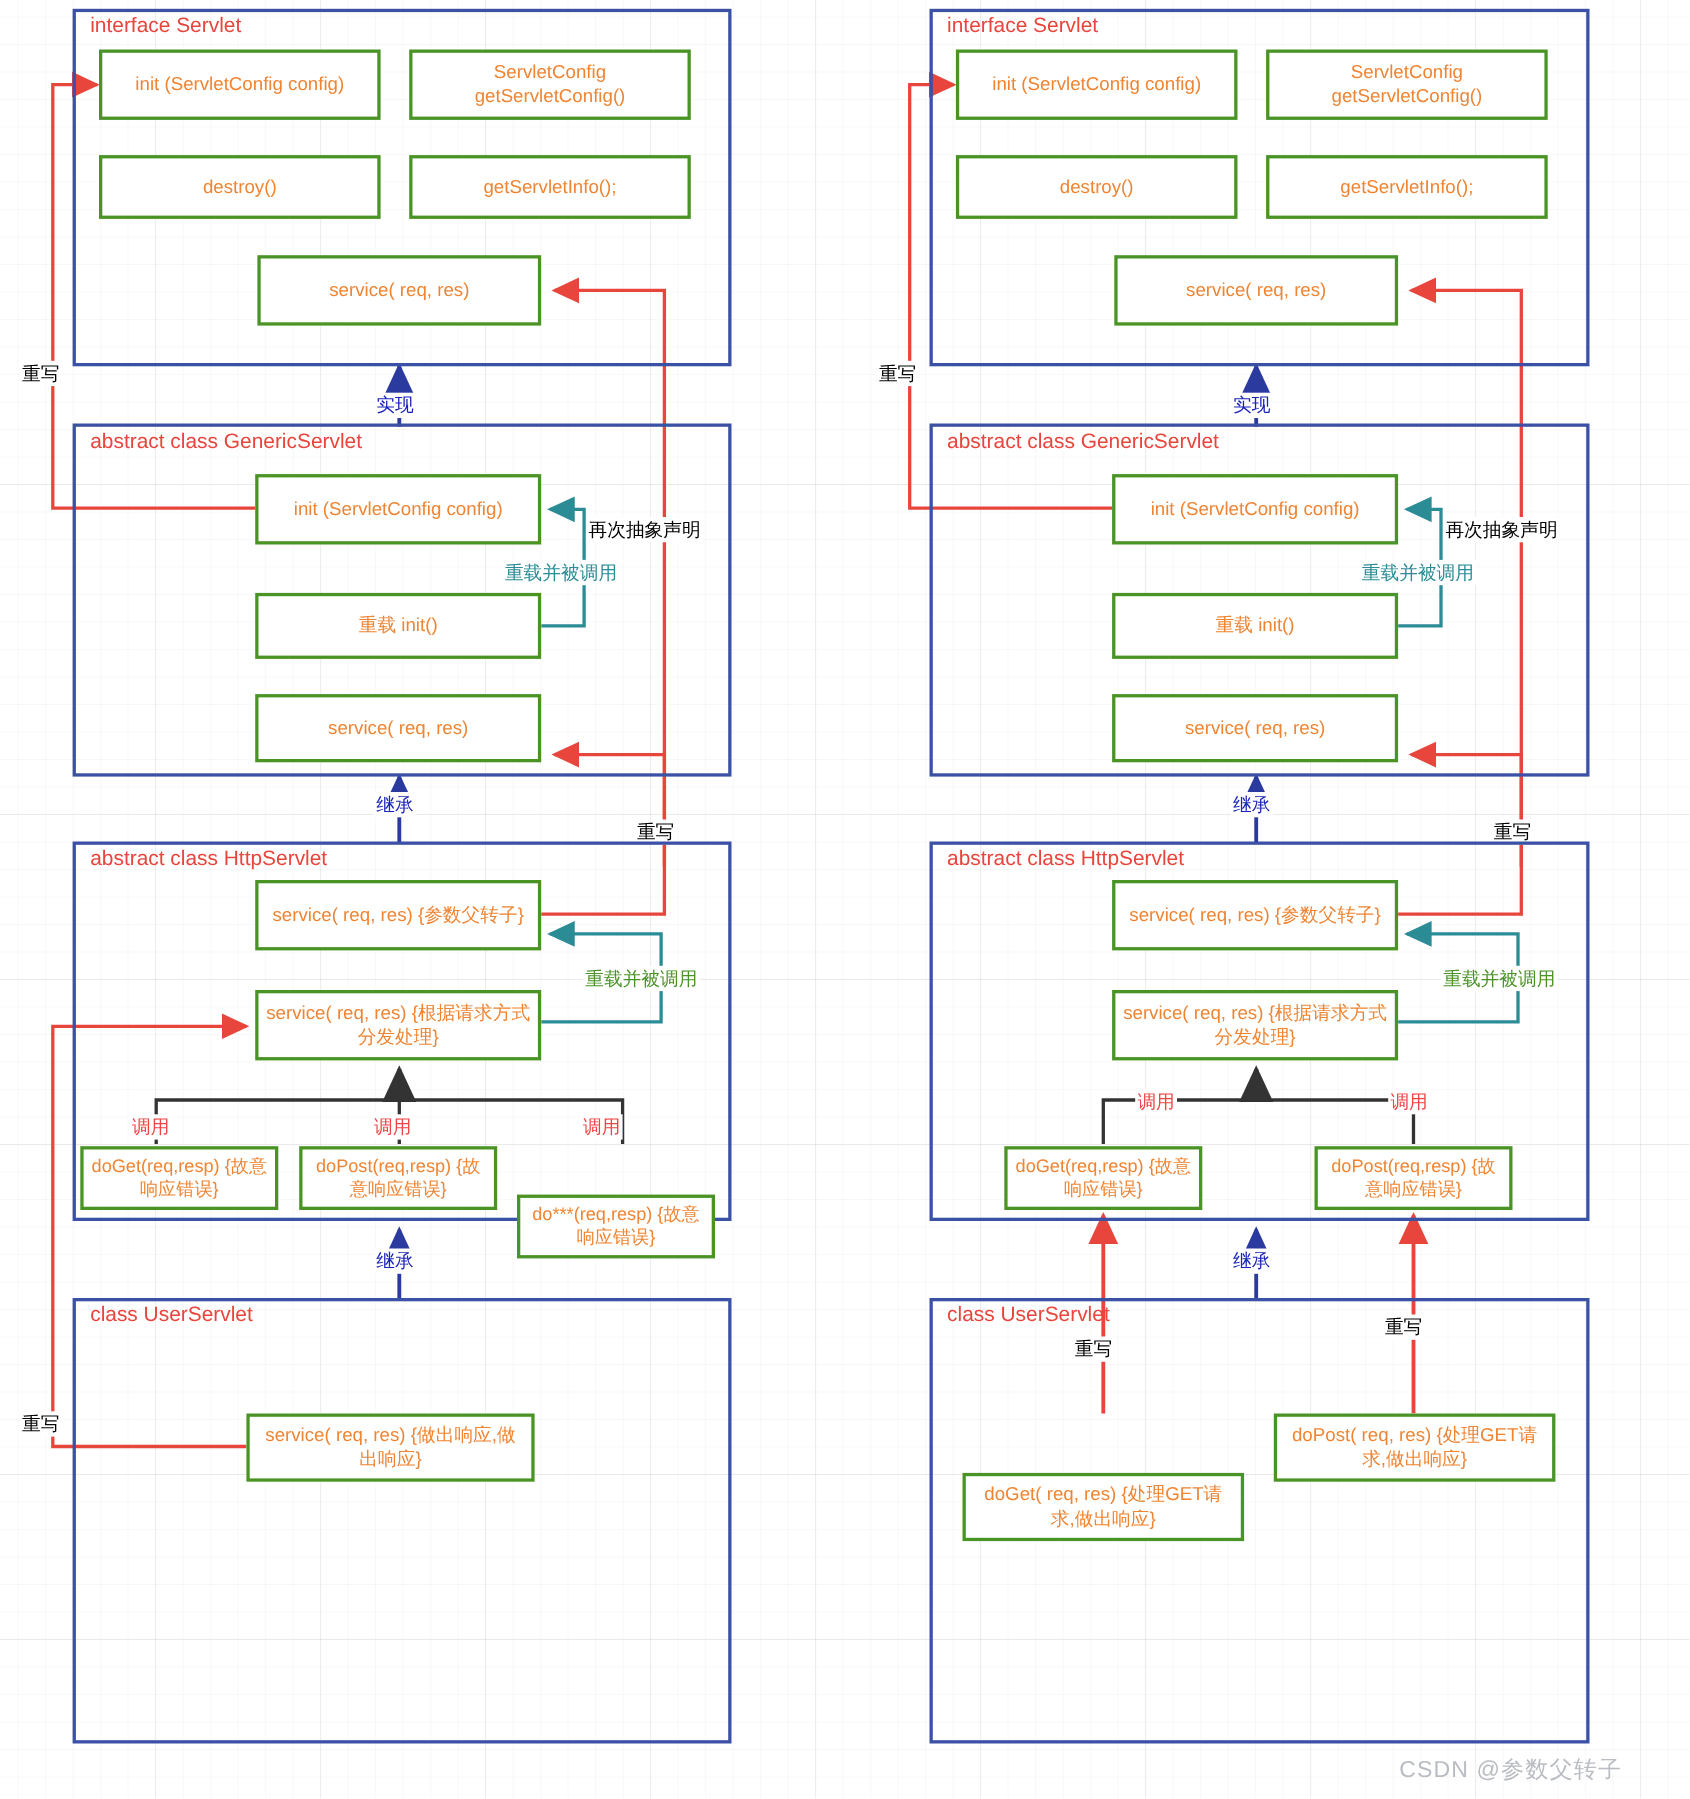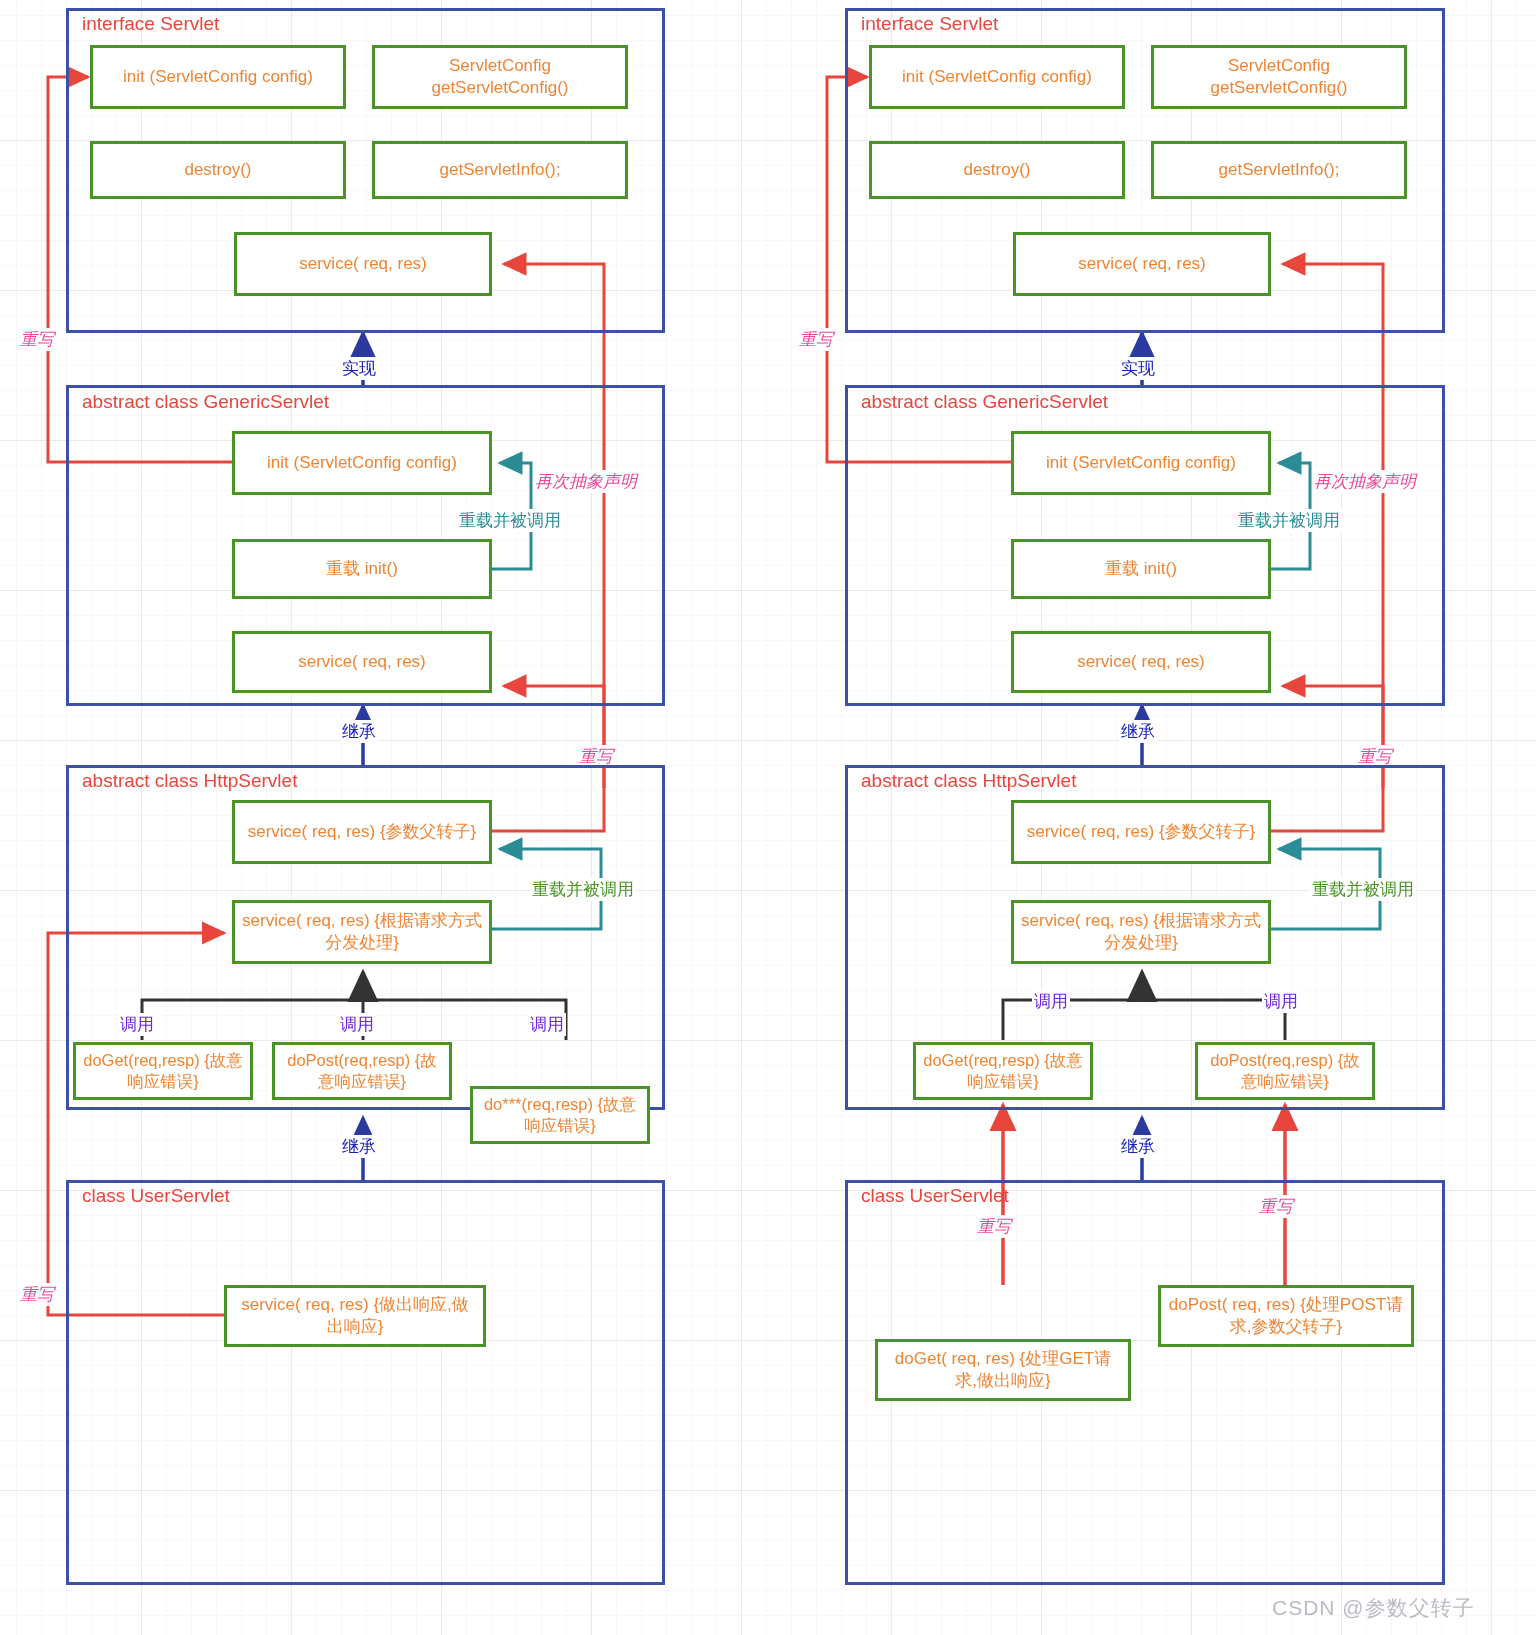--- a/index.html
+++ b/index.html
@@ -19,24 +19,24 @@
   .panel{position:absolute;border:3px solid #3b51a5;background:transparent;box-sizing:border-box;}
   .panel-title{position:absolute;color:#e8453c;font-size:19px;white-space:nowrap;}
   .mbox{
     position:absolute;border:3px solid #4a9426;background:#ffffff;box-sizing:border-box;
     color:#ef8432;font-size:17px;line-height:1.30;
     display:flex;align-items:center;justify-content:center;text-align:center;padding:2px 6px;
   }
   .mbox.small{font-size:16.5px;}
   .lbl{position:absolute;font-size:17px;white-space:nowrap;background:#fff;padding:0 2px;}
   .lbl-blue{color:#1a23b8;text-align:right;}
-  .lbl-red{color:#ec4899;font-style:italic;}
+  .lbl-red{color:#000000;}
   .lbl-teal{color:#2b8c96;}
   .lbl-green{color:#4a9426;}
-  .lbl-black{color:#6d28d9;text-align:right;}
+  .lbl-black{color:#ef4444;text-align:right;}
   .watermark{position:absolute;color:#b9bcc2;font-size:21px;white-space:nowrap;letter-spacing:1px;}
 </style>
 </head>
 <body>
 
 <svg id="svg-layer" viewBox="0 0 1536 1635">
   <defs>
     <marker id="ar-red" markerWidth="9" markerHeight="9" refX="7.5" refY="4.5" orient="auto">
       <path d="M0,0.6 L8.4,4.5 L0,8.4 z" fill="#e8453c"></path>
     </marker>
@@ -205,17 +205,17 @@
 <div class="mbox small" style="left:1195px;top:1042px;width:180px;height:58px;">doPost(req,resp) {故意响应错误}</div>
 
 <div class="lbl lbl-green" style="left:1310px;top:878px;">重载并被调用</div>
 <div class="lbl lbl-black" style="left:1032px;top:990px;">调用</div>
 <div class="lbl lbl-black" style="left:1262px;top:990px;">调用</div>
 <div class="lbl lbl-blue" style="left:1119px;top:1135px;">继承</div>
 
 <div class="panel" style="left:845px;top:1180px;width:600px;height:405px;"></div>
 <div class="panel-title" style="left:861px;top:1185px;">class UserServlet</div>
 <div class="mbox" style="left:875px;top:1339px;width:256px;height:62px;">doGet( req,  res) {处理GET请求,做出响应}</div>
-<div class="mbox" style="left:1158px;top:1285px;width:256px;height:62px;">doPost( req,  res) {处理POST请求,参数父转子}</div>
+<div class="mbox" style="left:1158px;top:1285px;width:256px;height:62px;">doPost( req,  res) {处理GET请求,做出响应}</div>
 <div class="lbl lbl-red" style="left:975px;top:1215px;">重写</div>
 <div class="lbl lbl-red" style="left:1257px;top:1195px;">重写</div>
 
 <div class="watermark" style="left:1272px;top:1594px;">CSDN @参数父转子</div>
 
 </body></html>

